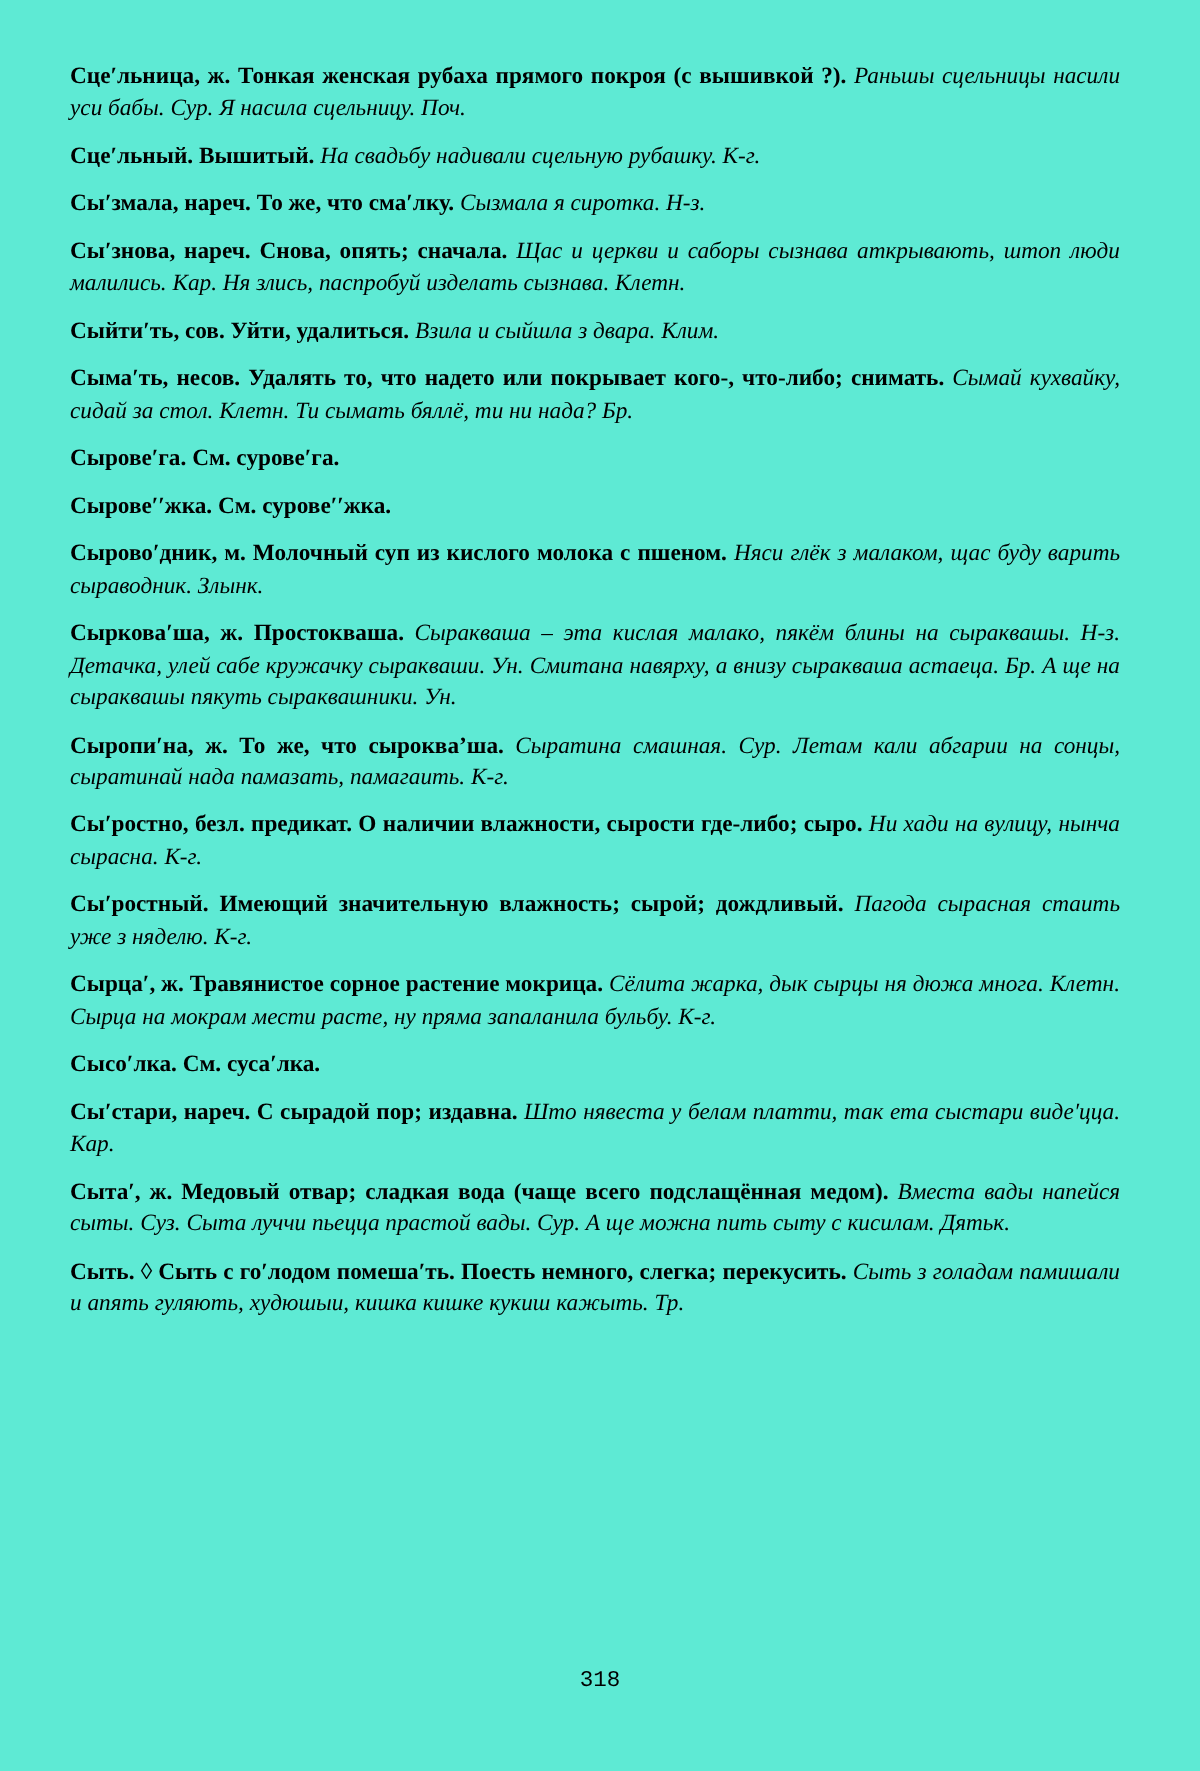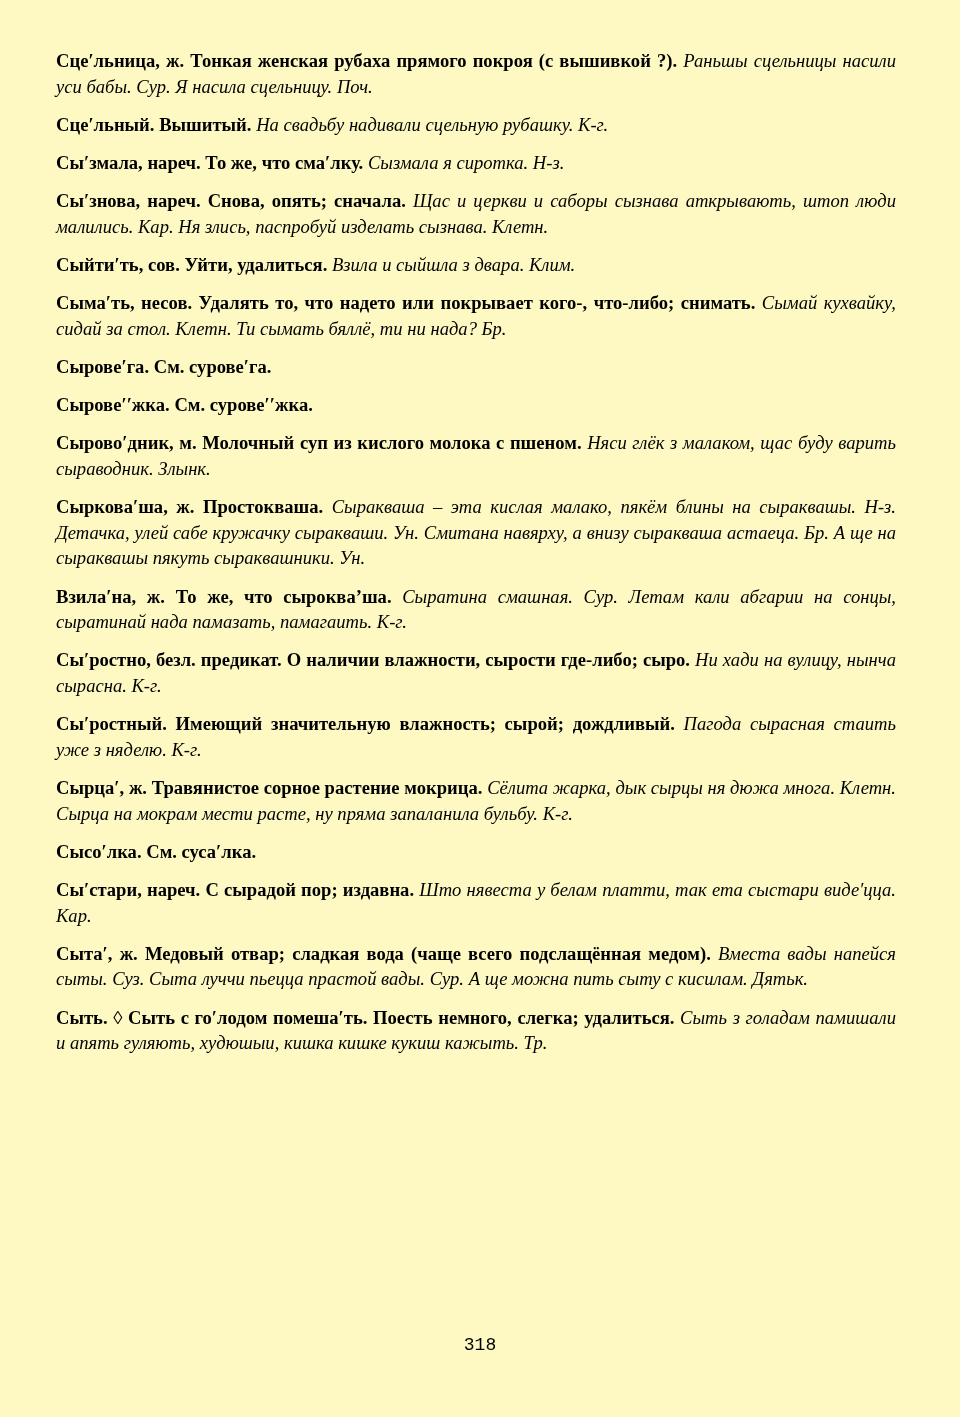--- a/index.html
+++ b/index.html
@@ -12,21 +12,21 @@
     background: #ffffff;
     font-family: "Liberation Serif", serif;
     color: #000000;
   }
   .page {
     position: relative;
     width: 960px;
     height: 1417px;
     box-sizing: border-box;
     padding: 48px 28px 0 56px;
-    background: #fef9c3;
+    background: #5eead4;
   }
   .column {
     width: 840px;
   }
   .entry {
     font-size: 18.6px;
     line-height: 1.38;
     text-align: justify;
     text-justify: inter-word;
     margin: 0 0 12.5px 0;
@@ -80,32 +80,32 @@
     <p class="entry"><span class="hw">Сырове′га.</span> <span class="ref">См. сурове′га.</span></p>
 
     <p class="entry"><span class="hw">Сырове′′жка.</span> <span class="ref">См. сурове′′жка.</span></p>
 
 
     <p class="entry"><span class="hw">Сырово′дник, м.</span> <span class="def">Молочный суп из кислого молока с пшеном.</span> <span class="ex">Няси глёк з малаком, щас буду варить сыраводник. Злынк.</span></p>
 
 
     <p class="entry"><span class="hw">Сыркова′ша, ж.</span> <span class="def">Простокваша.</span> <span class="ex">Сыракваша – эта кислая малако, пякём блины на сыраквашы. Н-з. Детачка, улей сабе кружачку сыракваши. Ун. Смитана навярху, а внизу сыракваша астаеца. Бр. А ще на сыраквашы пякуть сыраквашники. Ун.</span></p>
 
-    <p class="entry"><span class="hw">Взила′на, ж.</span> <span class="def">То же, что сырокваʼша.</span> <span class="ex">Сыратина смашная. Сур. Летам кали абгарии на сонцы, сыратинай нада памазать, памагаить. К-г.</span></p>
+    <p class="entry"><span class="hw">Сыропи′на, ж.</span> <span class="def">То же, что сырокваʼша.</span> <span class="ex">Сыратина смашная. Сур. Летам кали абгарии на сонцы, сыратинай нада памазать, памагаить. К-г.</span></p>
 
     <p class="entry"><span class="hw">Сы′ростно, безл. предикат.</span> <span class="def">О наличии влажности, сырости где-либо; сыро.</span> <span class="ex">Ни хади на вулицу, нынча сырасна. К-г.</span></p>
 
     <p class="entry"><span class="hw">Сы′ростный.</span> <span class="def">Имеющий значительную влажность; сырой; дождливый.</span> <span class="ex">Пагода сырасная стаить уже з няделю. К-г.</span></p>
 
     <p class="entry"><span class="hw">Сырца′, ж.</span> <span class="def">Травянистое сорное растение мокрица.</span> <span class="ex">Сёлита жарка, дык сырцы ня дюжа многа. Клетн. Сырца на мокрам мести расте, ну пряма запаланила бульбу. К-г.</span></p>
 
     <p class="entry"><span class="hw">Сысо′лка.</span> <span class="ref">См. суса′лка.</span></p>
 
     <p class="entry"><span class="hw">Сы′стари, нареч.</span> <span class="def">С сырадой пор; издавна.</span> <span class="ex">Што нявеста у белам платти, так ета сыстари виде′цца. Кар.</span></p>
 
     <p class="entry"><span class="hw">Сыта′, ж.</span> <span class="def">Медовый отвар; сладкая вода (чаще всего подслащённая  медом).</span> <span class="ex">Вместа вады напейся сыты. Суз. Сыта луччи пьецца прастой вады. Сур. А ще можна пить сыту с кисилам. Дятьк.</span></p>
 
-    <p class="entry"><span class="hw">Сыть.</span> <span class="diamond">◊</span> <span class="def">Сыть с го′лодом помеша′ть. Поесть немного, слегка; удалиться.</span> <span class="ex">Сыть з голадам памишали и апять гуляють, худюшыи, кишка кишке кукиш кажыть. Тр.</span></p>
+    <p class="entry"><span class="hw">Сыть.</span> <span class="diamond">◊</span> <span class="def">Сыть с го′лодом помеша′ть. Поесть немного, слегка; перекусить.</span> <span class="ex">Сыть з голадам памишали и апять гуляють, худюшыи, кишка кишке кукиш кажыть. Тр.</span></p>
 
   </div>
 
   <div class="page-number">318</div>
 </div>
 
 </body></html>

